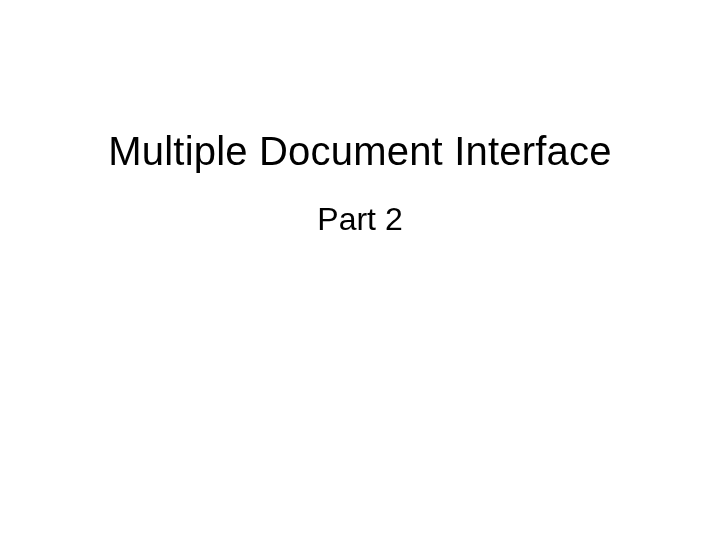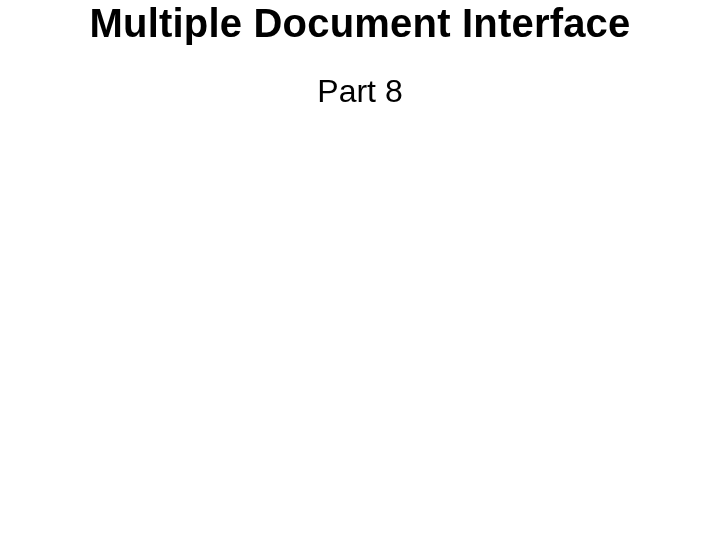--- a/index.html
+++ b/index.html
@@ -13,31 +13,32 @@
       background: #ffffff;
       font-family: Arial, Helvetica, sans-serif;
       color: #000000;
       display: flex;
       flex-direction: column;
       align-items: center;
       overflow: hidden;
     }
     .slide-title {
       font-size: 40px;
-      font-weight: bold;
+      font-weight: normal;
       text-align: right;
+      margin-top: 128px;
       line-height: 1.18;
       letter-spacing: 0.2px;
     }
     .slide-subtitle {
       font-size: 32px;
       font-weight: normal;
       text-align: center;
       margin-top: 26px;
     }
   </style>
 </head>
 <body>
 
 <h1 class="slide-title">
   <span>Multiple Document Interface</span><br>
 </h1>
-<h2 class="slide-subtitle">Part 8</h2>
+<h2 class="slide-subtitle">Part 2</h2>
 
 </body></html>

